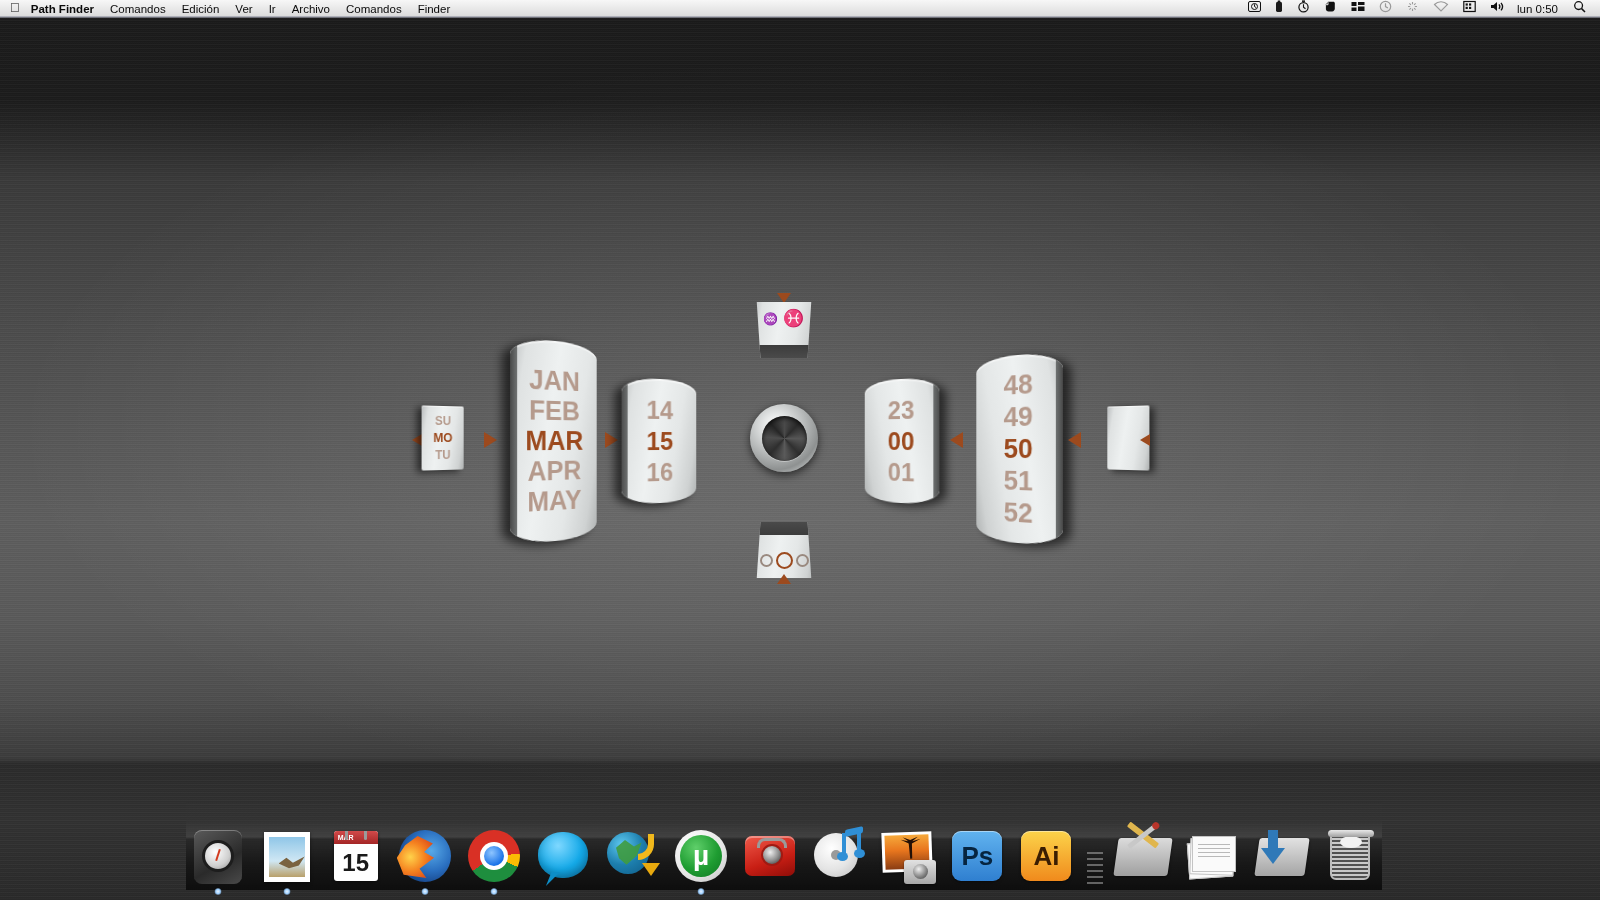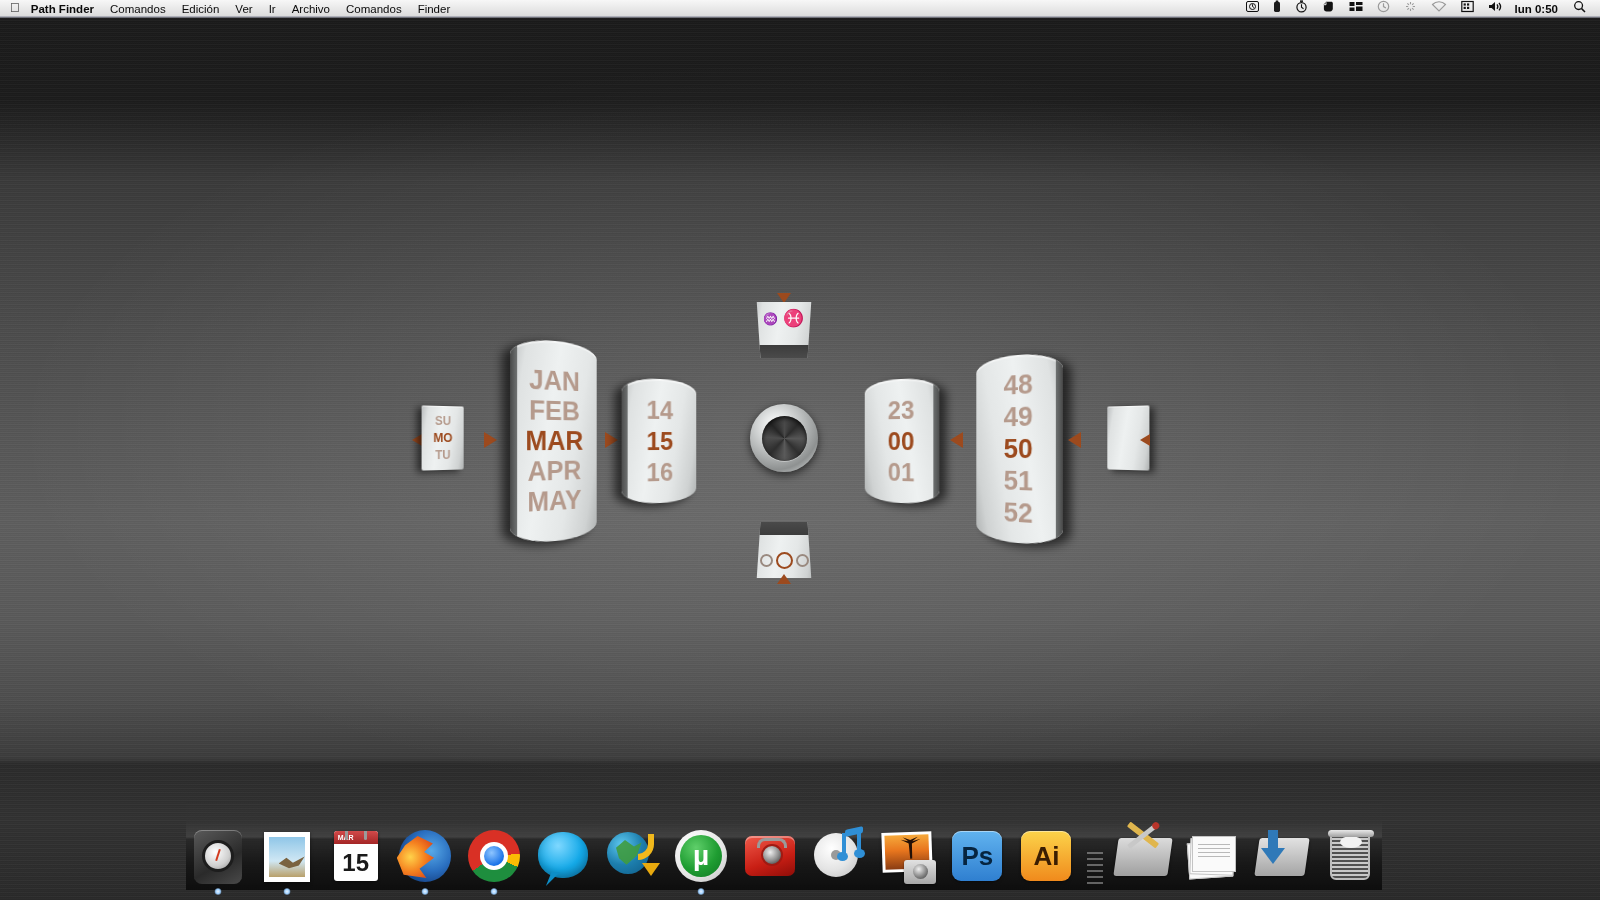--- a/index.html
+++ b/index.html
@@ -45,21 +45,21 @@
     border-bottom:1px solid #6f7078;
     display:flex; align-items:center;
     font-size:11.5px; color:#0a0a0a; z-index:50;
   }
   .mb-left { display:flex; align-items:center; }
   .mb-right{ display:flex; align-items:center; margin-left:auto; padding-right:8px; gap:2px; }
   .apple-logo { padding:0 9px 0 10px; font-size:13px; line-height:1; position:relative; top:-1px; }
   .mb-item { padding:0 8px; height:18px; line-height:18px; white-space:nowrap; }
   .mb-item.bold { font-weight:bold; padding-left:2px; }
   .mb-status { padding:0 6px; height:18px; line-height:17px; display:flex; align-items:center; }
-  .mb-clock { padding:0 7px 0 4px; font-size:11.5px;font-weight:bold; }
+  .mb-clock { padding:0 7px 0 4px; font-size:11.5px; }
   .ic { display:inline-block; }
   .ic svg { display:block; }
 
   
   #widget { position:absolute; left:0; top:0; width:1600px; height:900px; z-index:10; pointer-events:none; }
   #widget > * { pointer-events:auto; }
 
   .panel {
     position:absolute;
     background:linear-gradient(100deg,#b9bcbd 0%,#dfe2e2 14%,#eef1f1 42%,#e4e7e7 68%,#cfd2d2 88%,#aeb1b1 100%);

